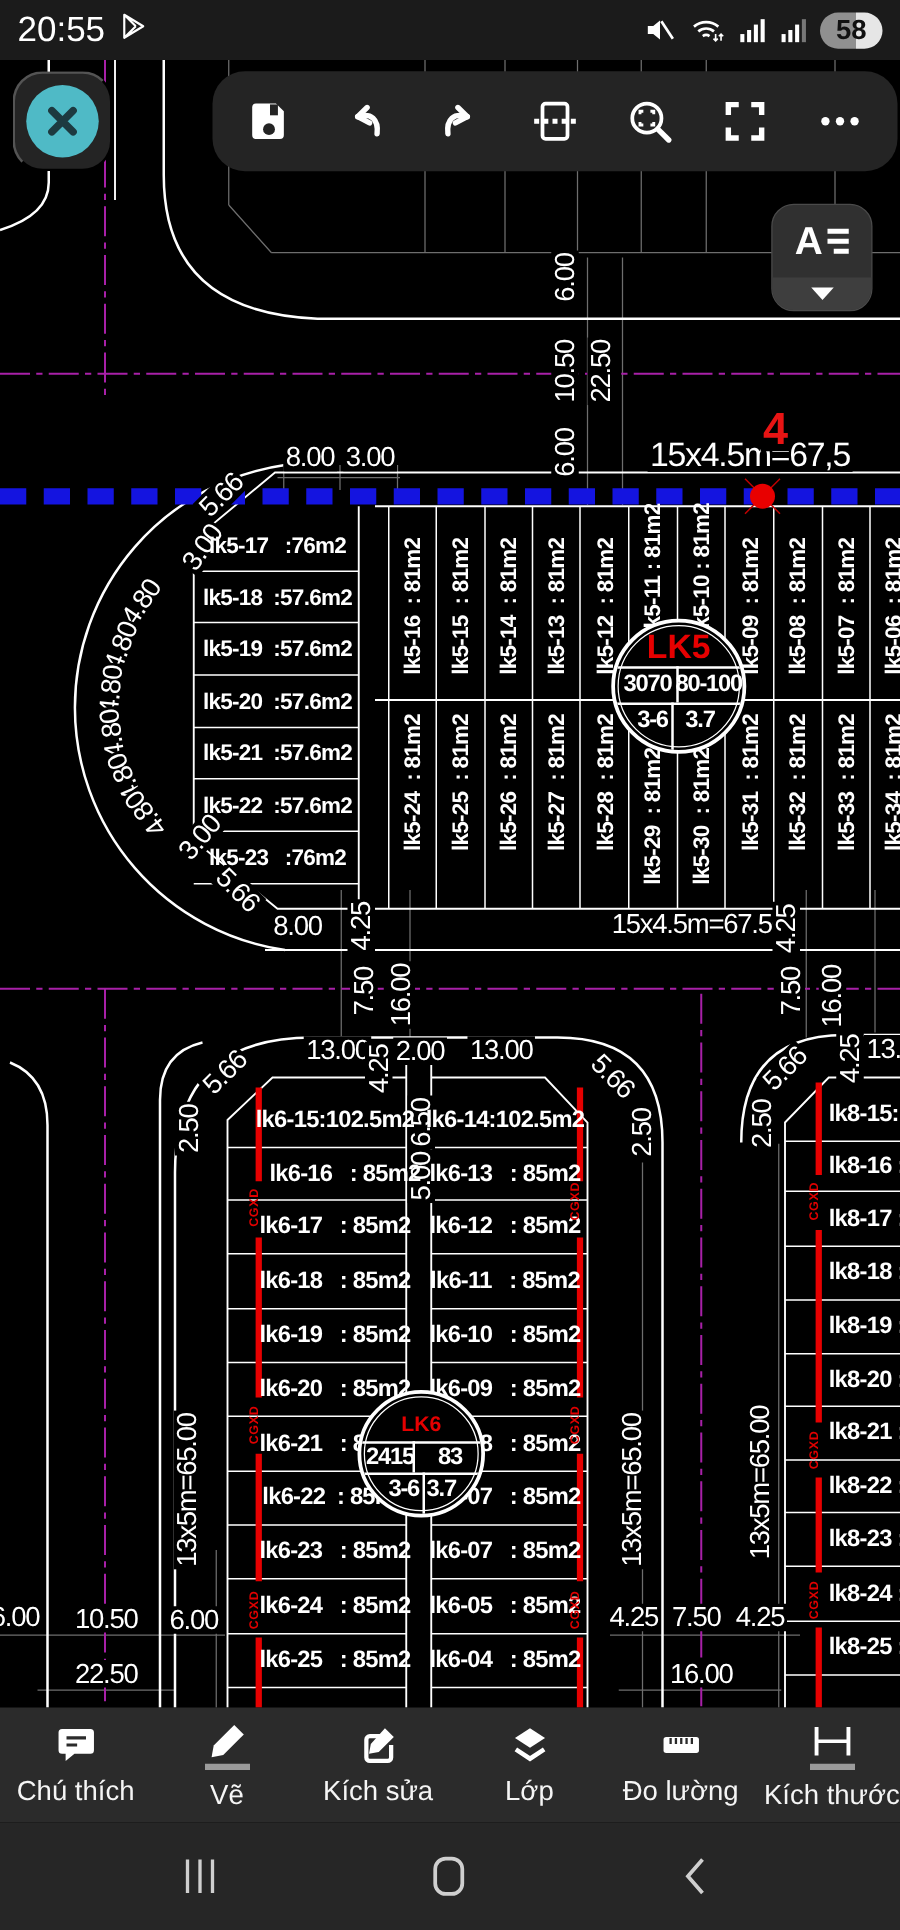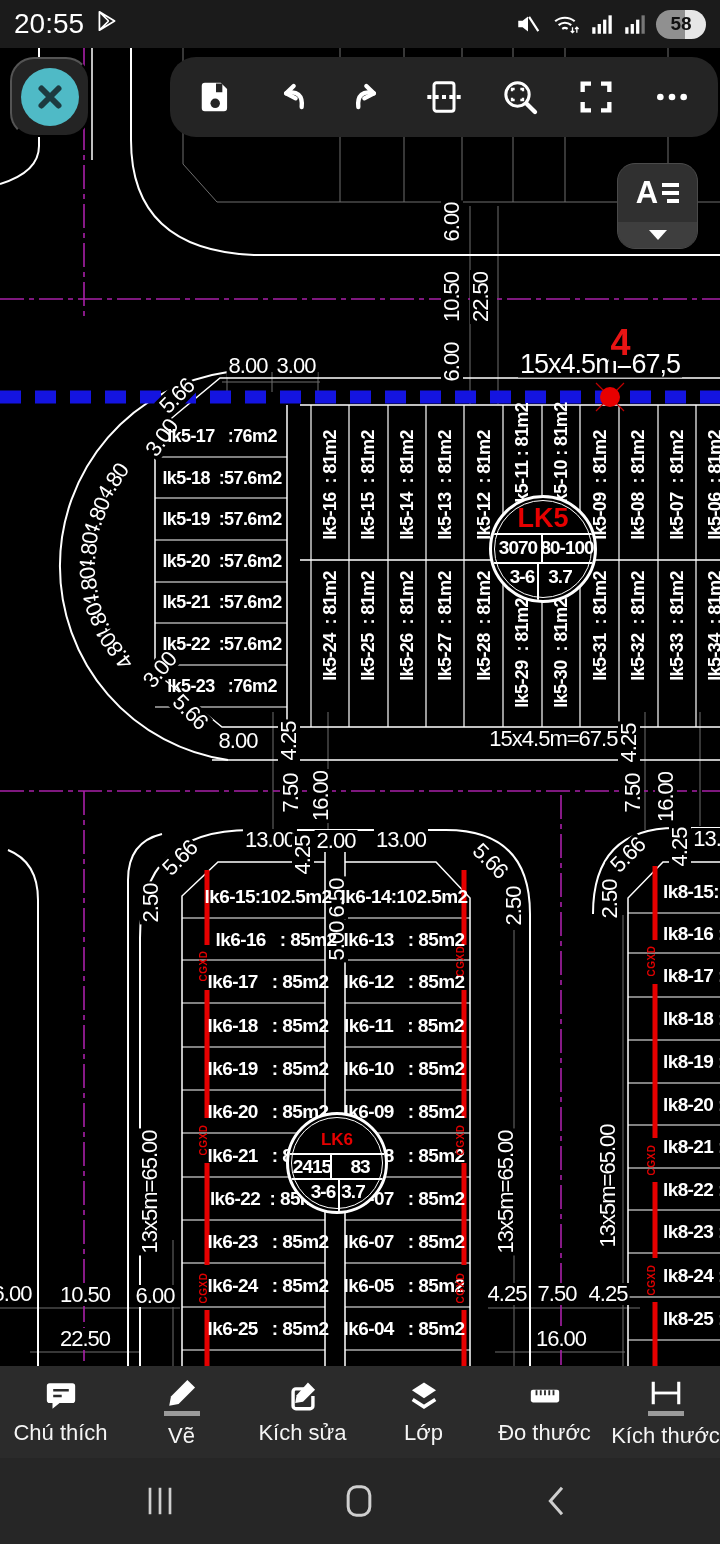--- a/index.html
+++ b/index.html
@@ -20,21 +20,21 @@
   .badge span{position:absolute;transform:translate(-50%,-50%);font:bold 19px/1 "Liberation Sans",sans-serif;
               color:#fff;white-space:nowrap;letter-spacing:-1px;}
   .badge span.ttl{color:#e60000;letter-spacing:0;}
   
   .statusbar{position:absolute;left:0;top:0;width:720px;height:48px;background:#1b1b1b;z-index:5;
              display:flex;align-items:center;justify-content:space-between;padding:0 14px;box-sizing:border-box;}
   .sb-left{display:flex;align-items:flex-start;gap:10px;}
   .sb-time{color:#fff;font-size:28px;font-weight:500;}
   .sb-right{display:flex;align-items:center;gap:9px;}
   .battery{width:50px;height:29px;border-radius:15px;background:linear-gradient(90deg,#909090 58%,#e6e6e6 58%);
-           color:#111;font-size:19px;font-weight:bold;display:flex;align-items:center;justify-content:center;}
+           color:#111;font-size:22px;font-weight:bold;display:flex;align-items:center;justify-content:center;}
   .closebtn{position:absolute;left:10px;top:57px;width:80px;height:80px;background:#242424;border-radius:24px;
             z-index:6;display:flex;align-items:center;justify-content:center;}
   .closecircle{width:58px;height:58px;border-radius:50%;background:#4fbac6;display:flex;align-items:center;justify-content:center;}
   .maintb{position:absolute;left:170px;top:57px;width:548px;height:80px;background:#242424;border-radius:26px;
           z-index:6;display:flex;align-items:center;justify-content:space-around;padding:0 8px;box-sizing:border-box;}
   .tbbtn{width:54px;height:60px;display:flex;align-items:center;justify-content:center;background:none;border:none;padding:0;}
   .stylebtn{position:absolute;left:617px;top:163px;width:81px;height:86px;background:#303030;border:1px solid #4a4a4a;
             border-radius:18px;z-index:6;box-sizing:border-box;}
   .stylebtn .top{position:absolute;left:0;right:0;top:0;bottom:26px;display:flex;align-items:center;justify-content:center;gap:4px;}
   .stylebtn .letter{color:#fff;font-size:31px;font-weight:bold;}
@@ -398,21 +398,21 @@
         <path d="M12 2.5l8.5 5.5L12 13.5 3.5 8z" fill="#fff"></path>
         <path d="M4 14.5l8 5.2 8-5.2" fill="none" stroke="#fff" stroke-width="2.6"></path>
       </svg>
       <span class="lbl">Lớp</span>
     </button>
     <button class="bbitem">
       <svg width="36" height="34" viewBox="0 0 24 24">
         <rect x="2" y="7.5" width="20" height="9" rx="1.5" fill="#fff"></rect>
         <path d="M6 8v3.5 M9 8v3.5 M12 8v3.5 M15 8v3.5 M18 8v3.5" stroke="#2b2b2b" stroke-width="1.3"></path>
       </svg>
-      <span class="lbl">Đo thước</span>
+      <span class="lbl">Đo lường</span>
     </button>
     <button class="bbitem">
       <svg width="36" height="34" viewBox="0 0 24 24" stroke="#fff" fill="none">
         <path d="M3 4v16 M21 4v16" stroke-width="2.2"></path>
           <path d="M3 12h18" stroke-width="2"></path>
       </svg>
       <span class="underbar"></span>
       <span class="lbl">Kích thước</span>
     </button>
   </div>

